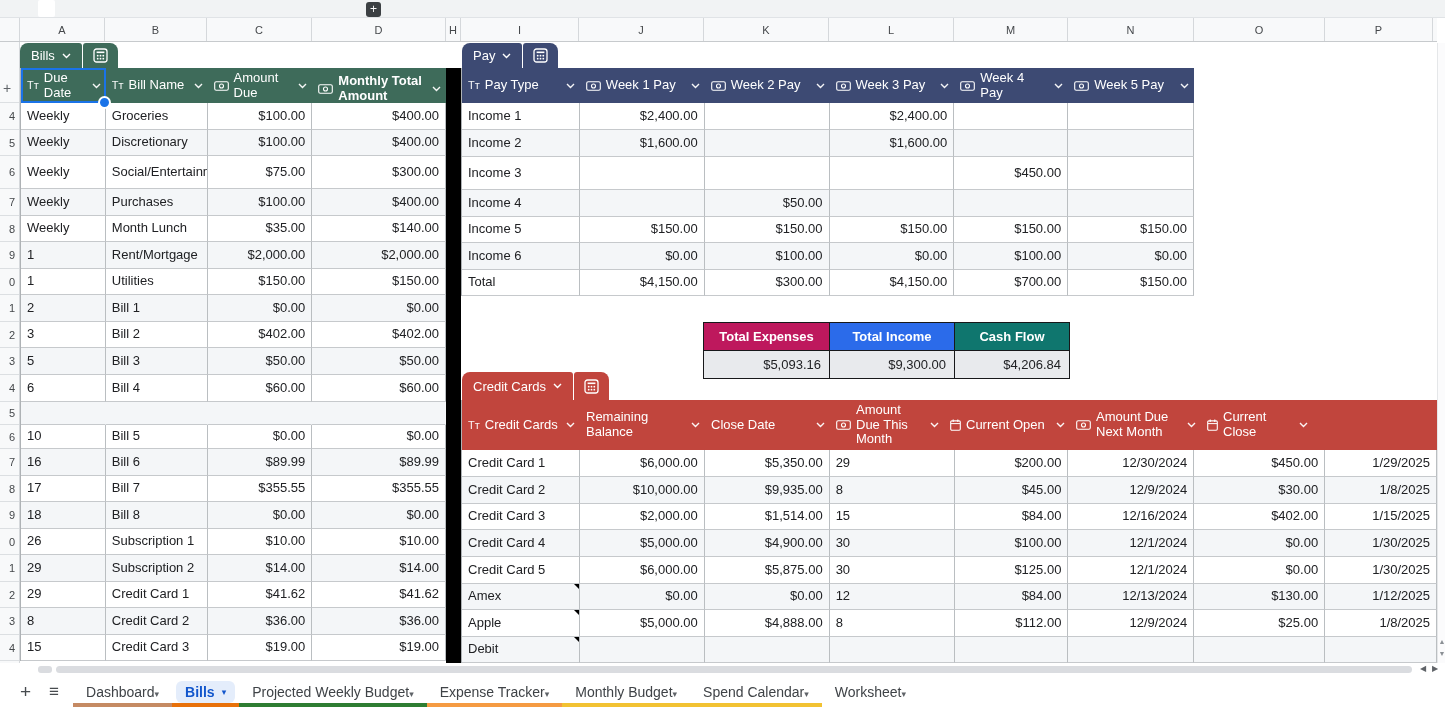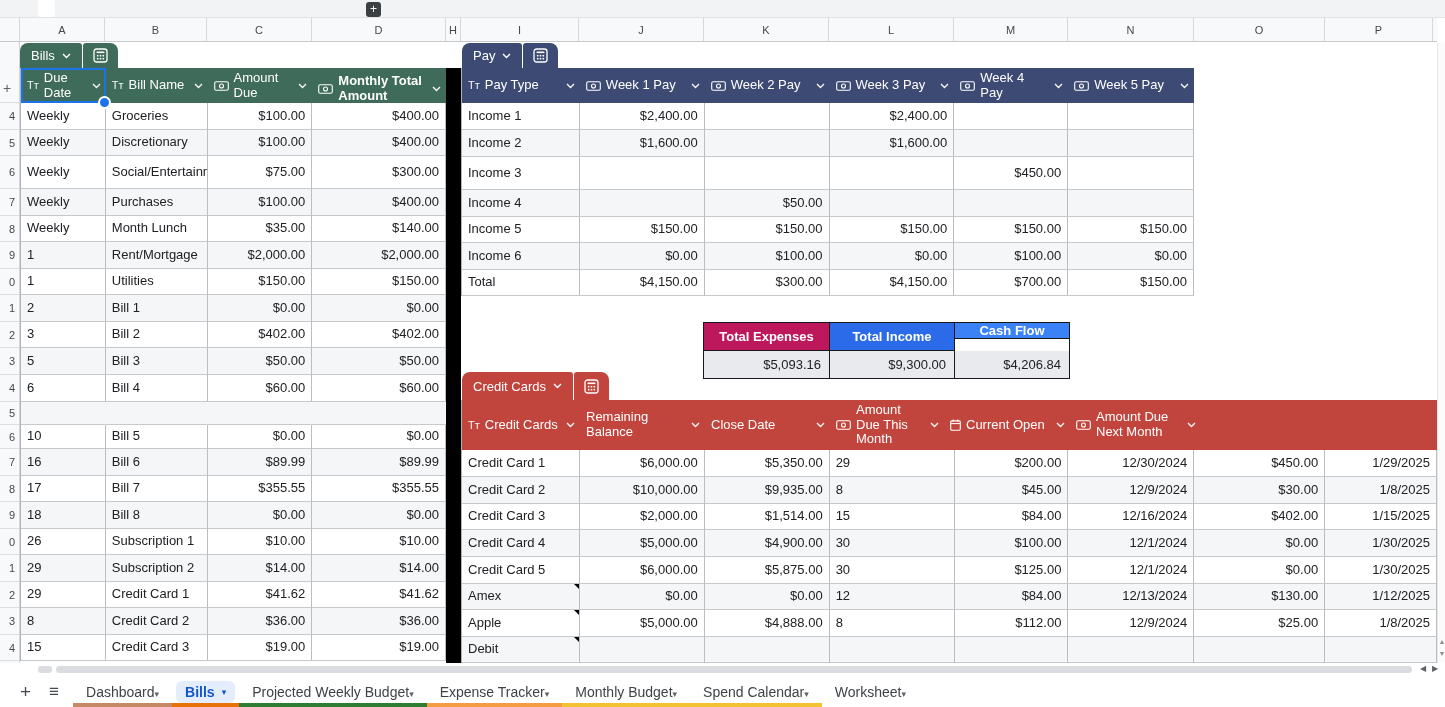--- a/index.html
+++ b/index.html
@@ -761,21 +761,21 @@
         </div>
         <div class="tcell num" style="width: 126px;">
           <span>$150.00</span>
         </div>
       </div>
     </div>
   <div id="summary-table" class="summary">
       <div class="srow heads">
         <div class="scell" style="width: 126px; height: 28px; background: #be185d;">Total Expenses</div>
         <div class="scell" style="width: 125px; height: 28px; background: rgb(43, 107, 234);">Total Income</div>
-        <div class="scell" style="width: 114px; height: 16px; background: #3b82f6;">Cash Flow</div>
+        <div class="scell" style="width: 114px; height: 28px; background: #0f766e;">Cash Flow</div>
       </div>
       <div class="srow vals">
         <div class="scell" style="width: 126px; height: 27px;">$5,093.16</div>
         <div class="scell" style="width: 125px; height: 27px;">$9,300.00</div>
         <div class="scell" style="width: 114px; height: 27px;">$4,206.84</div>
       </div>
     </div>
   <div id="credit-table" class="tbl" style="left:461px;top:400px;width:976px;">
       <div class="thead" style="background: rgb(193, 69, 61); height: 50px;">
         <div class="hcell" style="width: 118px; height: 50px;">
@@ -818,20 +818,32 @@
           <svg class="chev" width="9" height="6" viewBox="0 0 9 6">
             <path d="M1 1l3.5 3.5L8 1" fill="none" stroke="#fff" stroke-width="1.4"></path>
           </svg>
         </div>
         <div class="hcell" style="width: 131px; height: 50px;">
           <svg width="15" height="10" viewBox="0 0 15 10" style="flex: 0 0 auto;">
             <rect x="0.7" y="0.7" width="13.6" height="8.6" rx="1.6" fill="none" stroke="#fff" stroke-width="1.1"></rect>
             <circle cx="7.5" cy="5" r="2" fill="none" stroke="#fff" stroke-width="1.1"></circle>
           </svg>
           <span class="lbl">Amount Due Next Month</span>
+          <svg class="chev" width="9" height="6" viewBox="0 0 9 6">
+            <path d="M1 1l3.5 3.5L8 1" fill="none" stroke="#fff" stroke-width="1.4"></path>
+          </svg>
+        </div>
+        <div class="hcell" style="width: 112px; height: 50px;">
+          <svg width="11" height="12" viewBox="0 0 11 12" style="flex: 0 0 auto;">
+            <rect x="0.7" y="1.9" width="9.6" height="9.4" rx="1.2" fill="none" stroke="#fff" stroke-width="1.1"></rect>
+            <line x1="3.2" y1="0.4" x2="3.2" y2="3" stroke="#fff" stroke-width="1.1"></line>
+            <line x1="7.8" y1="0.4" x2="7.8" y2="3" stroke="#fff" stroke-width="1.1"></line>
+            <line x1="1" y1="4.6" x2="10" y2="4.6" stroke="#fff" stroke-width="1"></line>
+          </svg>
+          <span class="lbl">Current Close</span>
           <svg class="chev" width="9" height="6" viewBox="0 0 9 6">
             <path d="M1 1l3.5 3.5L8 1" fill="none" stroke="#fff" stroke-width="1.4"></path>
           </svg>
         </div>
       </div>
       <div class="trow" style="height: 27px;">
         <div class="tcell" style="width: 118px;">
           <span>Credit Card 1</span>
         </div>
         <div class="tcell num" style="width: 125px;">

